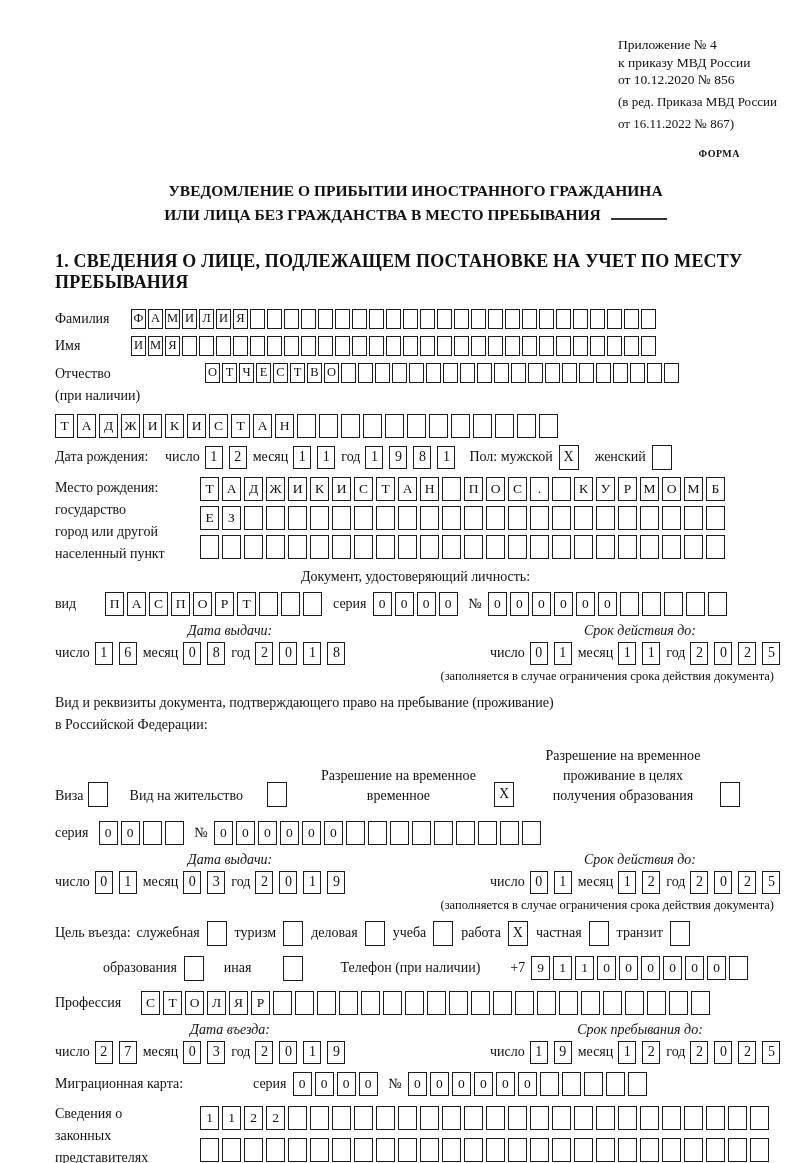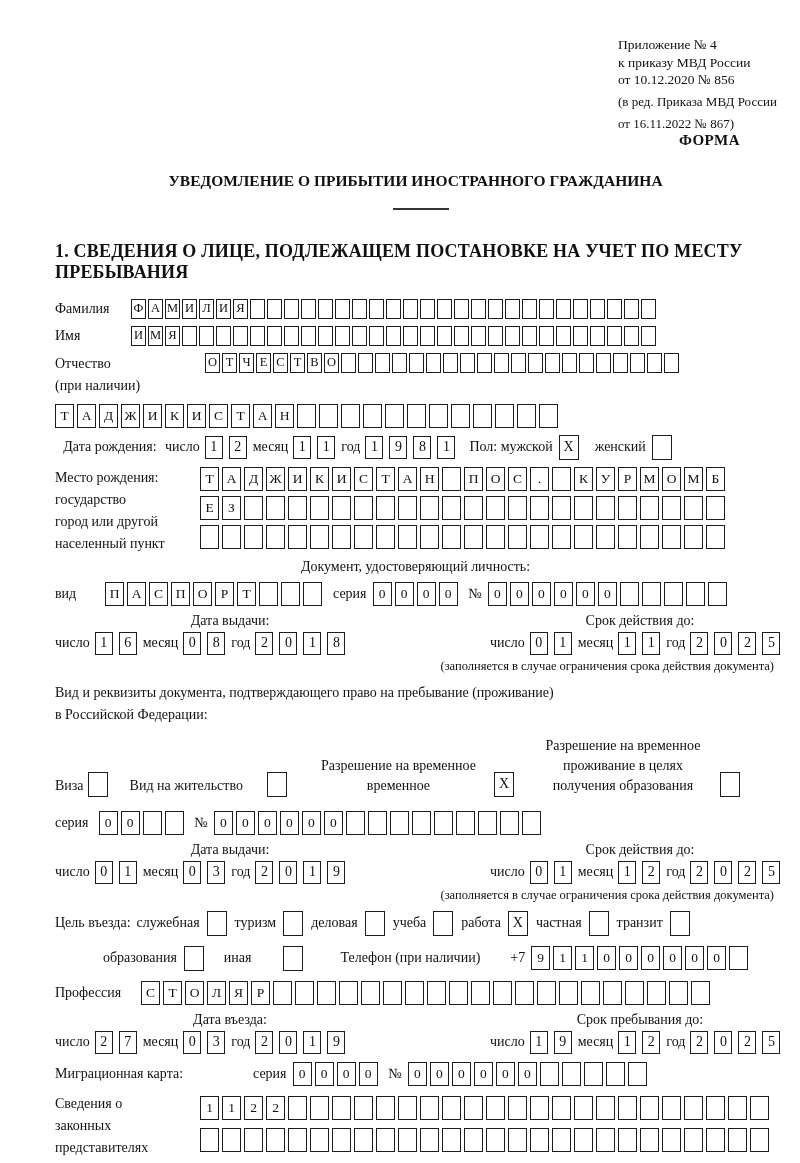--- a/index.html
+++ b/index.html
@@ -9,21 +9,21 @@
     color: #111;
     font-family: "Liberation Serif", "DejaVu Serif", serif;
     font-size: 14px;
     overflow: hidden;
   }
   .page { padding: 36px 24px 8px 55px; width: 800px; }
 
   
   .hdr { width: 205px; margin-left: 563px; line-height: 1.3; font-size: 13.5px; }
   .hdr .sub { margin-top: 5px; font-size: 13px; }
-  .forma { text-align: right; padding-right: 36px; font-weight: bold; font-size: 15px; letter-spacing: .5px; }
+  .forma { text-align: right; padding-right: 36px; font-weight: bold; margin-top: 16px; font-size: 10px; letter-spacing: .5px; }
 
   
   .title { text-align: center; font-weight: bold; font-size: 15.5px; margin-top: 20px; line-height: 1.55; }
   .blank-line { display: inline-block; width: 56px; border-bottom: 2.5px solid #333; height: 12px; margin-left: 10px; }
 
   .sec-heading { font-weight: bold; font-size: 18px; margin-top: 24px; margin-bottom: 16px; letter-spacing: .2px; }
 
   
   .cells { display: inline-flex; align-items: center; }
   .cell {
@@ -33,38 +33,38 @@
   .sm .cell { width: 15px; height: 20px; margin-right: 2px; font-size: 12.5px; line-height: 17px; }
   .xl .cell { width: 19px; height: 24px; margin-right: 3px; font-size: 13.5px; line-height: 21px; }
   .lg .cell { width: 18px; height: 23px; margin-right: 6px; font-size: 14px; line-height: 20px; }
   .cb .cell { width: 20px; height: 25px; margin-right: 0; font-size: 14px; line-height: 22px; }
 
   .row { display: flex; align-items: center; margin-bottom: 7px; }
   .row-top { align-items: flex-start; }
   .lbl { flex: none; }
 
   .w76 { width: 76px; } .w150 { width: 150px; } .w128 { width: 128px; }
-  .w105 { width: 110px; text-align: center; } .w145 { width: 145px; } .w86 { width: 86px; }
+  .w105 { width: 110px; } .w145 { width: 145px; } .w86 { width: 86px; }
 
   .two-line { line-height: 1.55; }
 
   .mr6 { margin-right: 6px; } .mr10 { margin-right: 10px; }
   .ml8 { margin-left: 8px; } .ml16 { margin-left: 16px; }
 
   .stack { display: flex; flex-direction: column; }
   .stack .cells { margin-bottom: 5px; }
   .lbl-stack div { line-height: 22px; }
 
   .center-bold { text-align: center; font-weight: normal; margin: 4px 0 7px 0; }
 
   
   .date-cols { display: flex; align-items: center; margin-bottom: 4px; }
   .date-cols .col-l { width: 350px; flex: none; display: flex; align-items: center; }
   .date-cols .col-r { margin-left: 85px; width: 300px; flex: none; display: flex; align-items: center; }
-  .date-hdr { display: flex; margin-bottom: 3px; margin-top: 3px; }
+  .date-hdr { display: flex; margin-bottom: 3px; margin-top: 3px; font-style: italic; }
   .date-hdr .col-l { width: 350px; flex: none; text-align: center; }
   .date-hdr .col-r { margin-left: 85px; width: 300px; flex: none; text-align: center; }
   .dlbl { margin-right: 5px; flex: none; }
 
   .note { text-align: right; font-size: 12.5px; padding-right: 2px; margin-bottom: 8px; margin-top: 1px; }
 
   .intro { margin-bottom: 9px; line-height: 1.6; }
 
   
   .visa-row { display: flex; align-items: flex-end; margin: 4px 0 14px 0; }
@@ -84,21 +84,21 @@
     <div>к приказу МВД России</div>
     <div>от 10.12.2020 № 856</div>
     <div class="sub">(в ред. Приказа МВД России</div>
     <div class="sub">от 16.11.2022 № 867)</div>
   </div>
   <div class="forma">ФОРМА</div>
 
   <div class="title">
     <div>УВЕДОМЛЕНИЕ О ПРИБЫТИИ ИНОСТРАННОГО ГРАЖДАНИНА</div>
     <div>
-      <span class="blank-line"></span>
+      <span>ИЛИ ЛИЦА БЕЗ ГРАЖДАНСТВА В МЕСТО ПРЕБЫВАНИЯ</span><span class="blank-line"></span>
     </div>
   </div>
 
   <div class="sec-heading">1. СВЕДЕНИЯ О ЛИЦЕ, ПОДЛЕЖАЩЕМ ПОСТАНОВКЕ НА УЧЕТ ПО МЕСТУ ПРЕБЫВАНИЯ</div>
 
   <div class="row">
     <span class="lbl w76">Фамилия</span>
     <span class="cells sm">
         <span class="cell">Ф</span>
         <span class="cell">А</span>

